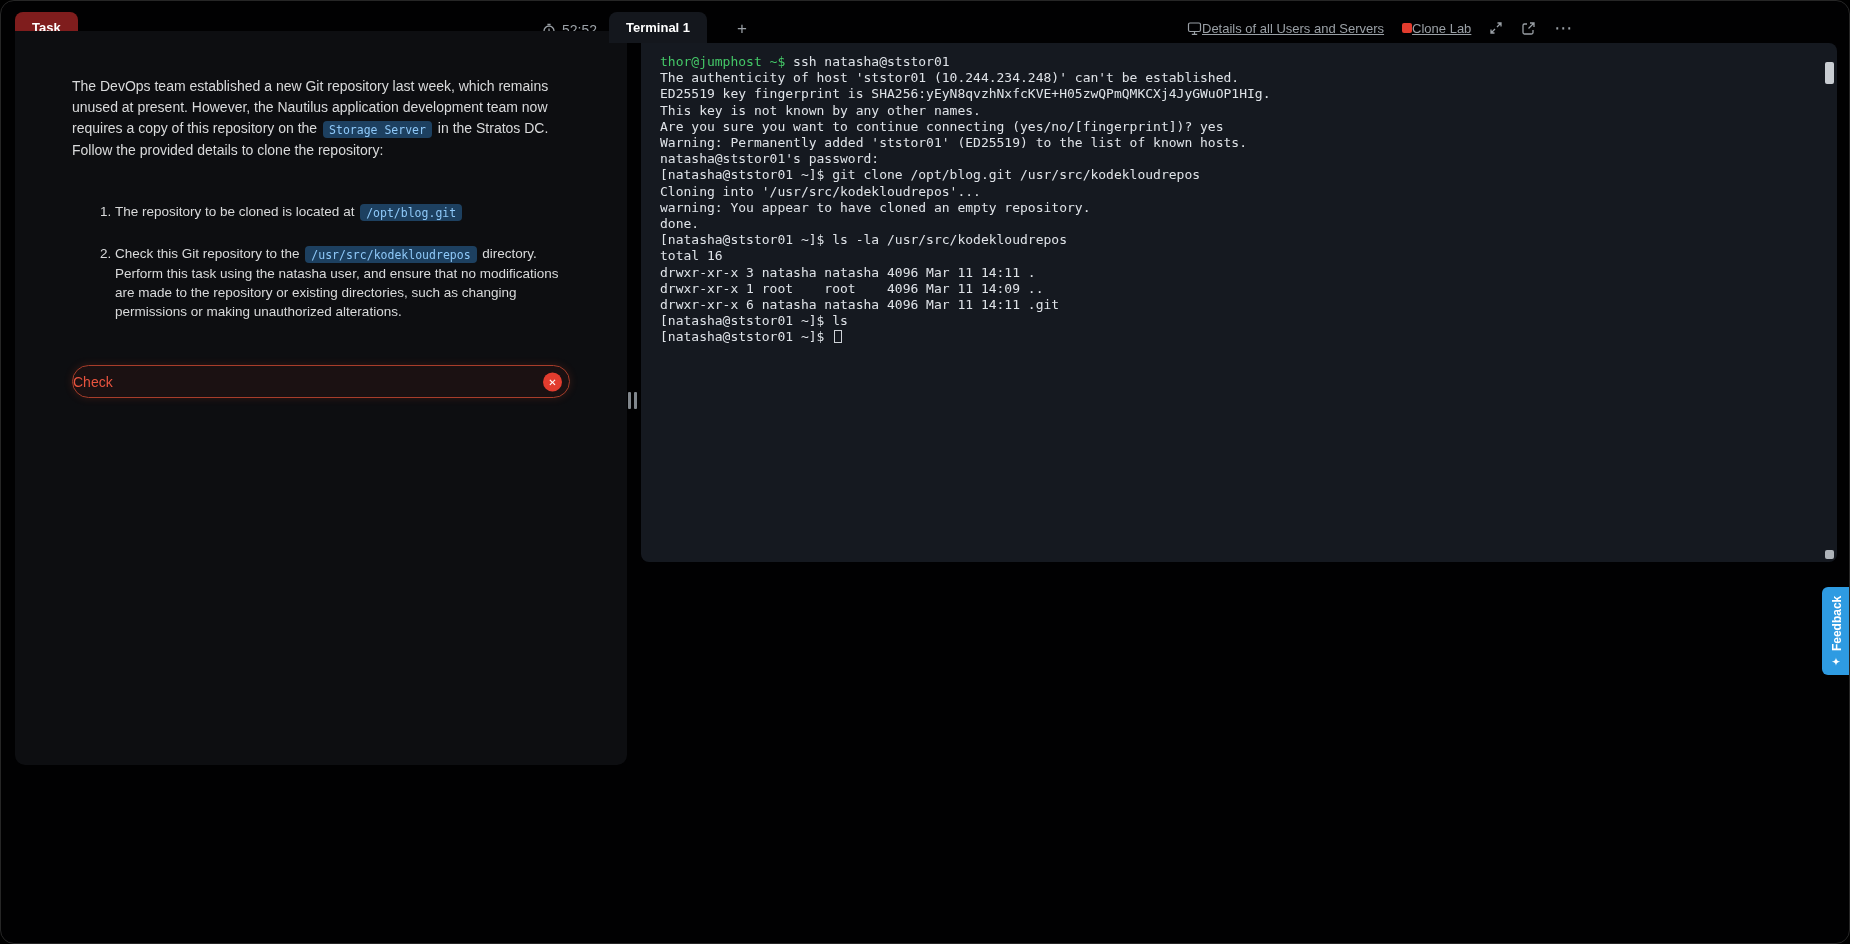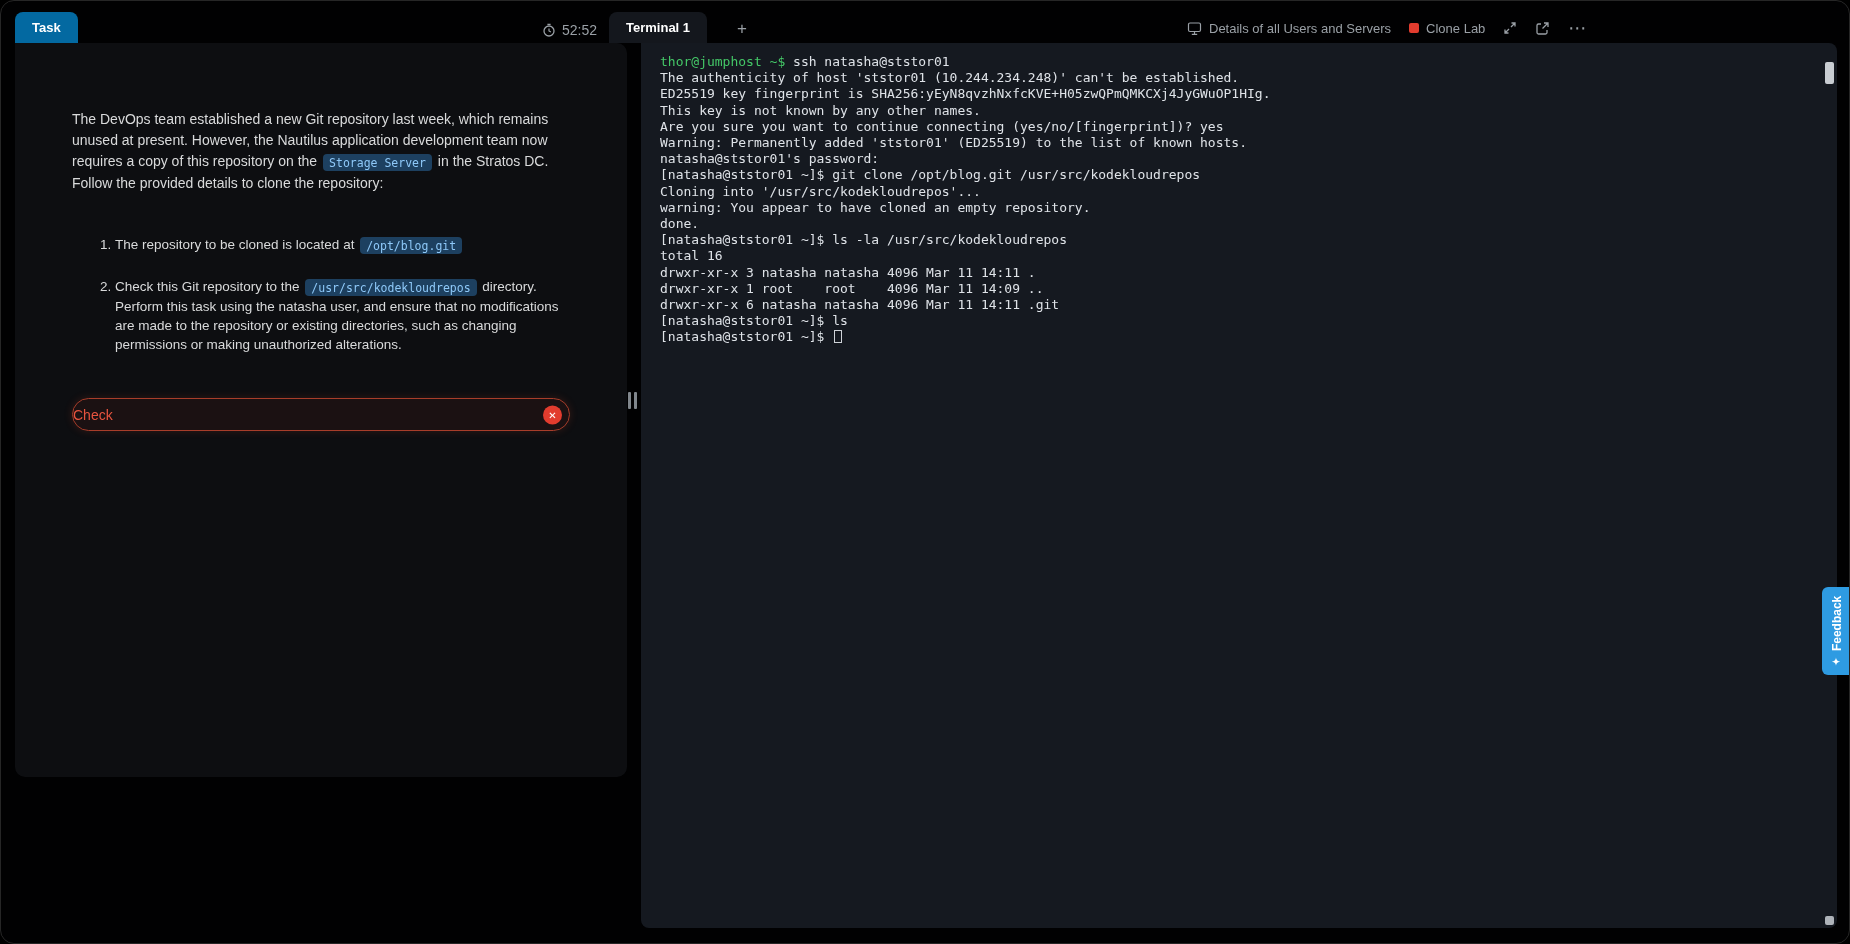--- a/index.html
+++ b/index.html
@@ -4,26 +4,26 @@
 <style>
   * { margin:0; padding:0; box-sizing:border-box; }
   html, body { width:1850px; height:944px; background:#000; }
   body { font-family:"Liberation Sans", sans-serif; position:relative; overflow:hidden; }
 
   .window { position:absolute; inset:0; background:#010102; border:1px solid #262626; border-radius:14px; overflow:hidden; }
 
   
   .left-tabbar { position:absolute; left:14px; top:12px; width:612px; height:30px; display:flex; align-items:flex-end; }
   .tab { font-size:13px; font-weight:700; color:#ffffff; padding:8px 17px; border-radius:8px 8px 0 0; cursor:pointer; }
-  .tab-task { background:#0369a1; }
+  .tab-task { background:#7f1d1d; }
   .tabbar-right { margin-left:auto; display:flex; align-items:flex-end; gap:16px; color:#8f959b; padding-bottom:5px; }
   .timer { display:flex; align-items:center; gap:6px; font-size:14px; color:#9aa0a6; }
   .icon-btn { display:flex; align-items:center; cursor:pointer; }
 
-  .task-card { position:absolute; left:14px; top:42px; width:612px; height:734px; background:#0d0e11; border-radius:0 10px 10px 10px; padding:66px 57px 0 57px; color:#d9dadb; font-size:14px; }
+  .task-card { position:absolute; left:14px; top:30px; width:612px; height:734px; background:#0d0e11; border-radius:0 10px 10px 10px; padding:45px 57px 0 57px; color:#d9dadb; font-size:14px; }
   .task-intro { line-height:21px; }
   .task-list { margin-top:41px; padding-left:43px; font-size:13.5px; }
   .task-list li { margin-bottom:22px; line-height:19px; }
 
   .code-chip { font-family:"DejaVu Sans Mono", monospace; font-size:11.5px; background:#1d4060; color:#8ec8f8; padding:1.5px 6px; border-radius:4px; margin:0 2px; white-space:nowrap; }
 
   .btn { width:100%; height:33px; border-radius:17px; display:flex; align-items:center; justify-content:flex-start; font-size:14px; position:relative; cursor:pointer; }
   .btn-check { margin-top:44px; border:1px solid #a83d2a; background:rgba(200,62,40,0.08); color:#e8543f; box-shadow:0 0 8px rgba(220,70,40,0.18); }
   .x-circle { position:absolute; right:7px; top:50%; transform:translateY(-50%); width:19px; height:19px; border-radius:50%; background:#e23c2e; color:#fff; font-size:10px; display:flex; align-items:center; justify-content:center; }
   .btn-try { margin-top:12px; border:1px solid #2b7fc4; color:#4da3e8; background:transparent; }
@@ -31,25 +31,25 @@
   
   .resize-handle { position:absolute; left:627px; top:391px; display:flex; gap:3px; cursor:col-resize; }
   .resize-handle span { width:3px; height:17px; background:#80868c; border-radius:1px; }
 
   
   .right-tabbar { position:absolute; left:608px; top:12px; height:30px; display:flex; align-items:flex-end; }
   .tab-terminal { background:#14171d; }
   .plus { color:#9aa0a6; font-size:17px; margin-left:22px; padding:4px 8px; cursor:pointer; }
 
   .header-controls { position:absolute; left:1186px; top:12px; height:30px; display:flex; align-items:center; gap:18px; color:#9aa0a6; font-size:13px; }
-  .hdr-item { display:flex; align-items:center; gap:7px; cursor:pointer; }
+  .hdr-item { display:flex; align-items:center; cursor:pointer;text-decoration:underline; }
   .stop-square { width:10px; height:10px; background:#e23c2e; border-radius:2px; }
   .ellipsis { font-size:18px; letter-spacing:1px; cursor:pointer; line-height:10px; }
 
-  .terminal-card { position:absolute; left:640px; top:42px; width:1196px; height:885px; background:#151920; border-radius:0 8px 8px 8px; padding:11px 26px 16px 19px; }
+  .terminal-card { position:absolute; left:640px; top:42px; width:1196px; height:519px; background:#151920; border-radius:0 8px 8px 8px; padding:11px 26px 16px 19px; }
   .term-lines { font-family:"DejaVu Sans Mono", monospace; font-size:13px; line-height:16.2px; color:#dfe3e8; white-space:pre-wrap; }
   .c-green { color:#44c767; }
   .cursor { display:inline-block; width:8px; height:13px; border:1px solid #cfd3d8; vertical-align:-2px; margin-left:2px; }
 
   .scrollbar { position:absolute; top:3px; right:3px; bottom:3px; width:9px; }
   .scrollbar .thumb { position:absolute; top:16px; left:0; width:9px; height:22px; background:#c9cdd2; border-radius:2px; cursor:pointer; }
   .scrollbar .scroll-btn { position:absolute; bottom:0; left:0; width:9px; height:9px; background:#aeb3b9; border-radius:2px; cursor:pointer; }
 
   
   .feedback { position:absolute; right:0; top:586px; width:27px; height:88px; background:#2e9be2; border-radius:6px 0 0 6px; cursor:pointer; }

